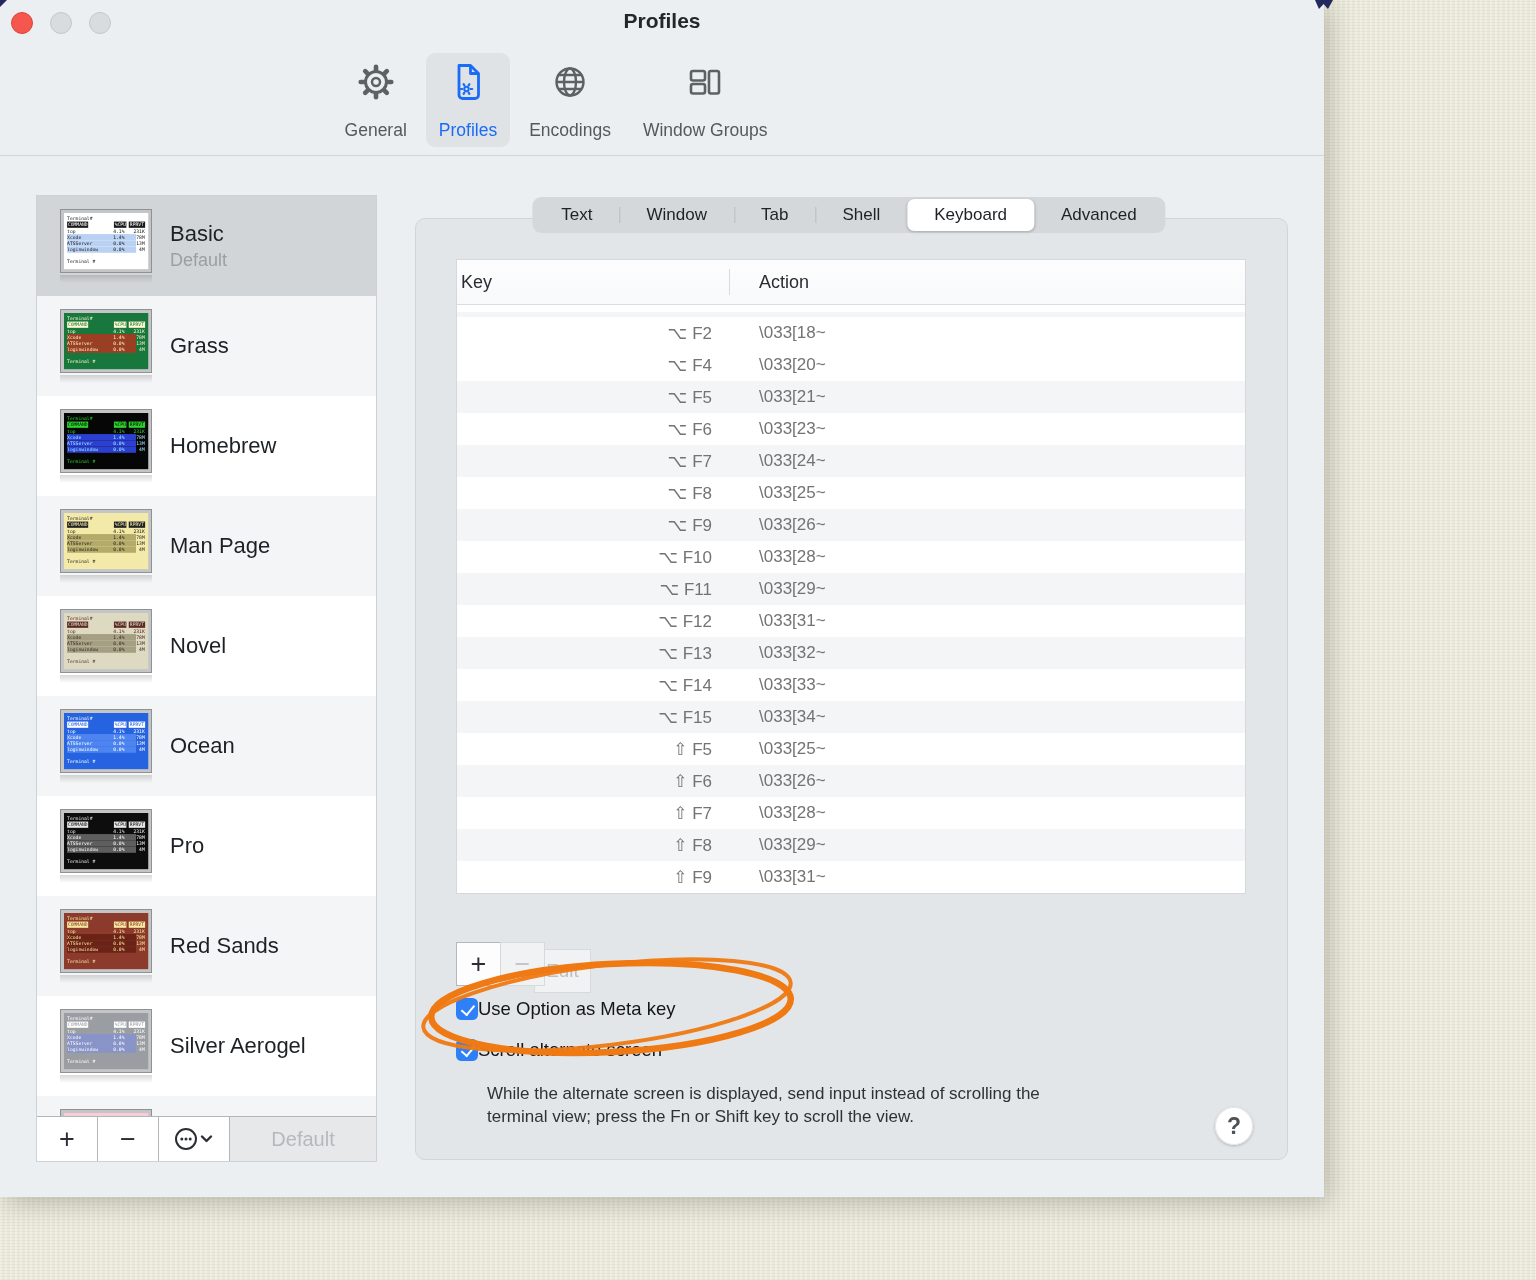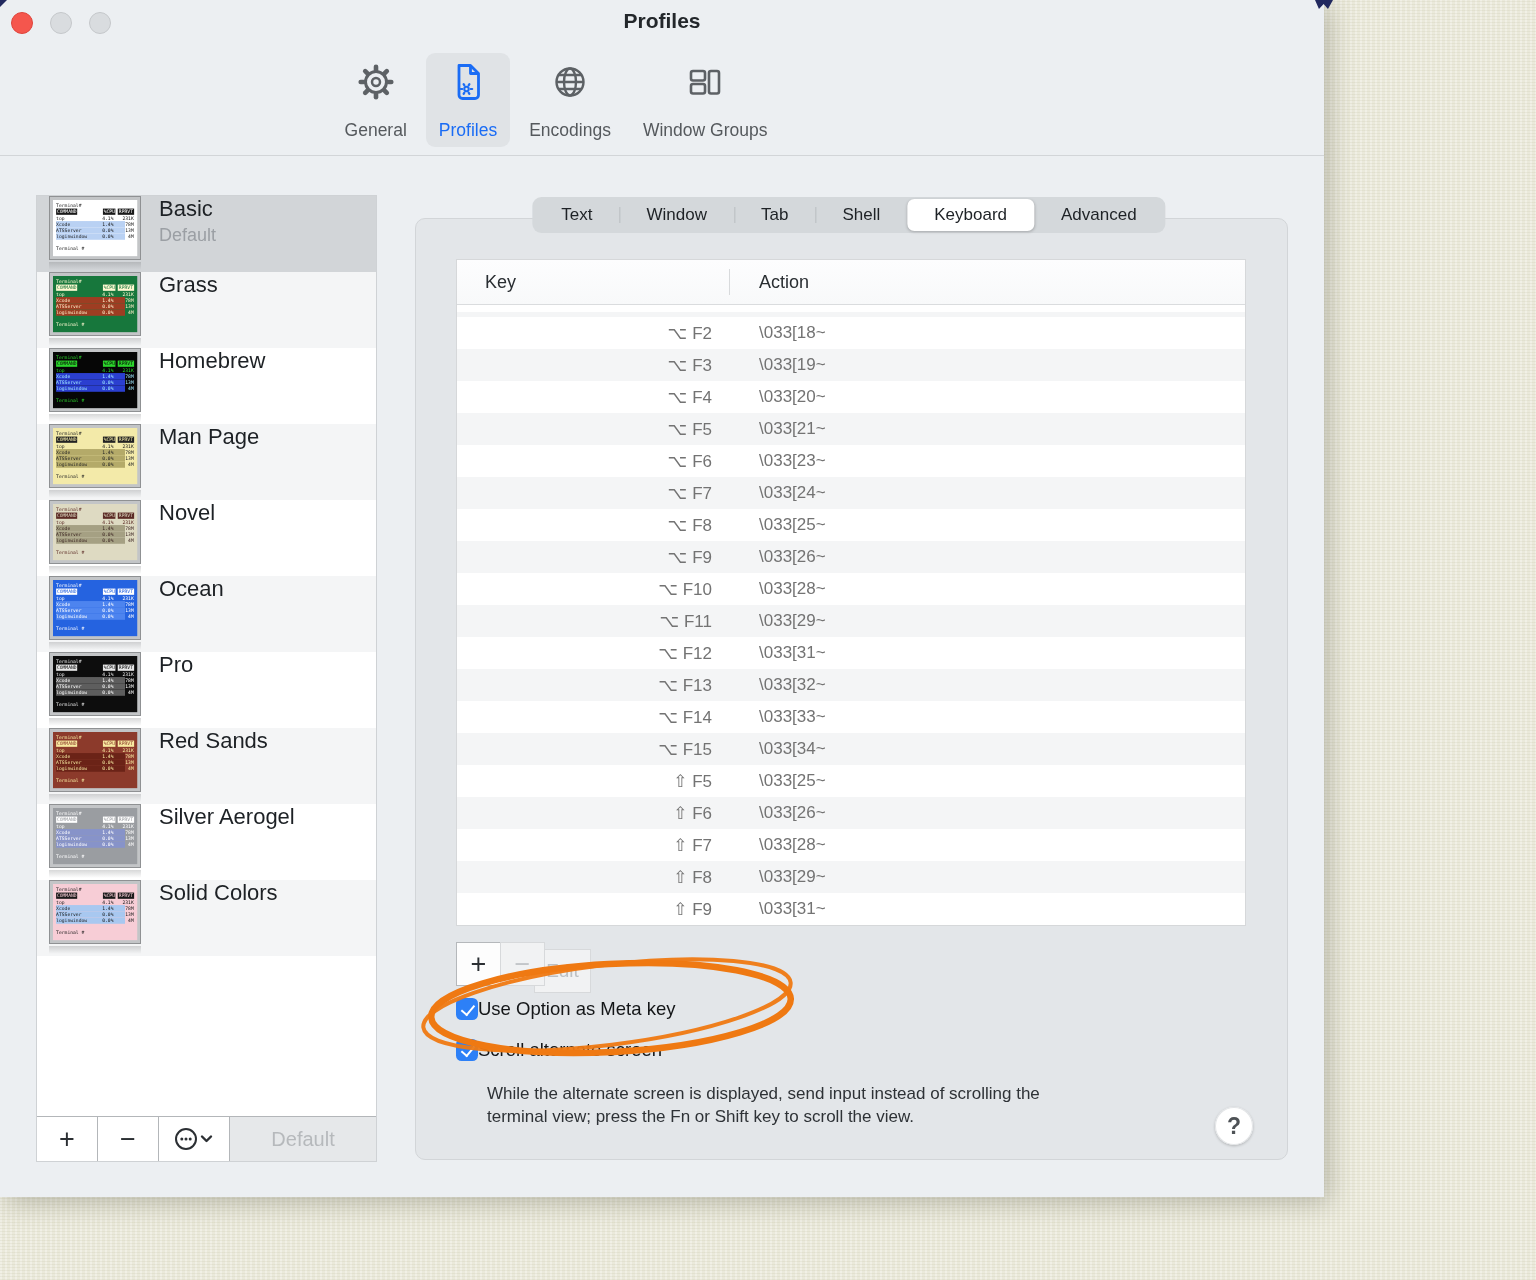--- a/index.html
+++ b/index.html
@@ -31,21 +31,21 @@
   .tb-item{display:flex;flex-direction:column;align-items:center;gap:16px;
     padding:7px 13px 6px;border-radius:9px;}
   .tb-item.selected{background:#e0e3e6;}
   .tb-label{font-size:17.5px;color:#55595d;}
   .tb-item.selected .tb-label{color:#1a6cf5;}
   .toolbar-divider{position:absolute;top:155px;left:0;width:1324px;height:1px;background:#d2d5d8;}
   
   .sidebar{position:absolute;left:36px;top:195px;width:341px;height:967px;background:#fff;
     border:1px solid #cfd2d5;box-sizing:border-box;}
   .profile-list{position:absolute;top:0;left:0;right:0;bottom:44px;overflow:hidden;background:#fff;}
-  .profile-row{height:76px;display:flex;align-items:flex-start;}
+  .profile-row{height:100px;display:flex;align-items:center;padding-left:11px;}
   .profile-row.alt{background:#f4f5f6;}
   .profile-row.selected{background:#d2d5d8;}
   .thumb-wrap{margin-left:12px;width:92px;flex:0 0 92px;}
   .thumb{border:1px solid #8f9193;background:#c3c5c7;padding:3px;width:84px;height:56px;overflow:hidden;}
   .mt{background:var(--bg);color:var(--fg);width:128%;height:128%;box-sizing:border-box;
     padding:3px 4px;font-family:"DejaVu Sans Mono",monospace;font-size:6px;line-height:8px;
     transform:scale(.78);transform-origin:0 0;white-space:pre;overflow:hidden;}
   .mt-line{display:flex;}
   .sp{flex:1;}
   .chip{background:var(--fg);color:var(--bg);padding:0 1px;margin-left:3px;}
@@ -75,21 +75,21 @@
     background:#d4d8db;border-radius:9px;padding:2px;z-index:5;}
   .tab{padding:6px 27px;font-size:17px;color:#1e2226;position:relative;border-radius:7px;white-space:nowrap;}
   .tab.selected{background:#fff;box-shadow:0 1px 3px rgba(0,0,0,.22);}
   .tab.sep::before{content:"";position:absolute;left:0;top:8px;bottom:8px;width:1px;background:#b9bdc0;}
   
   .ktable{position:absolute;left:40px;top:40px;width:790px;background:#fff;
     border:1px solid #d6d8da;box-sizing:border-box;}
   .thead{height:44px;display:flex;align-items:center;position:relative;
     background:linear-gradient(#fdfdfe,#f8f9fa);border-bottom:1px solid #dadcde;}
   .th{font-size:18px;color:#2a2e32;}
-  .th-key{padding-left:28px;}
+  .th-key{padding-left:4px;}
   .th-action{position:absolute;left:302px;}
   .th-sep{position:absolute;left:272px;top:9px;bottom:9px;width:1px;background:#d8dadc;}
   .partial-a{height:7px;background:#fff;}
   .partial-b{height:5px;background:#f4f5f6;}
   .tr{height:32px;display:flex;align-items:center;font-size:17px;color:#737373;background:#fff;}
   .tr.alt{background:#f4f5f6;}
   .td-key{width:272px;text-align:right;padding-right:17px;box-sizing:border-box;}
   .td-action{padding-left:30px;}
   
   .btn{position:absolute;box-sizing:border-box;display:flex;align-items:center;justify-content:center;}
@@ -330,24 +330,20 @@
         <span class="th-sep"></span>
         <span class="th th-action">Action</span>
       </div>
       <div class="partial-a"></div>
       <div class="partial-b"></div>
       <div>
           <div class="tr">
             <div class="td-key">⌥ F2</div>
             <div class="td-action">\033[18~</div>
           </div>
-          <div class="tr alt">
-            <div class="td-key">⌥ F3</div>
-            <div class="td-action">\033[19~</div>
-          </div>
           <div class="tr">
             <div class="td-key">⌥ F4</div>
             <div class="td-action">\033[20~</div>
           </div>
           <div class="tr alt">
             <div class="td-key">⌥ F5</div>
             <div class="td-action">\033[21~</div>
           </div>
           <div class="tr">
             <div class="td-key">⌥ F6</div>

